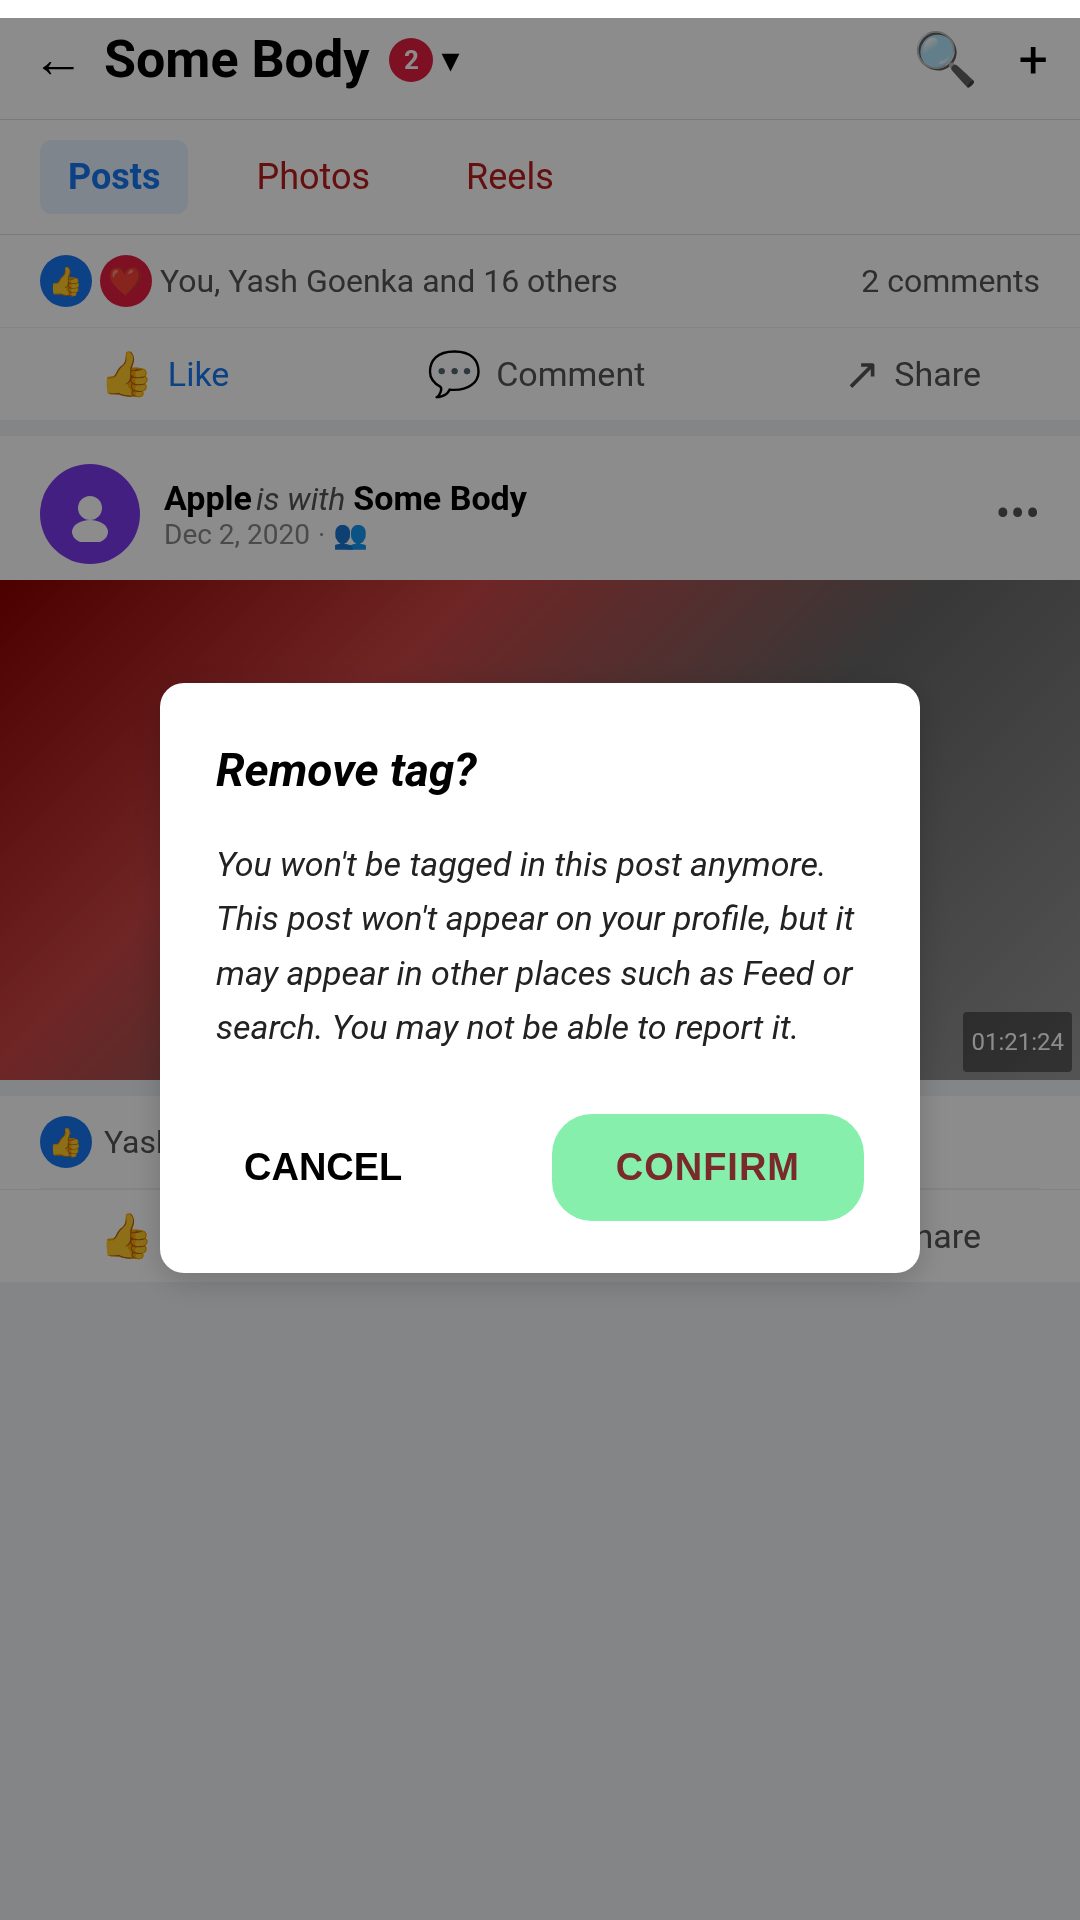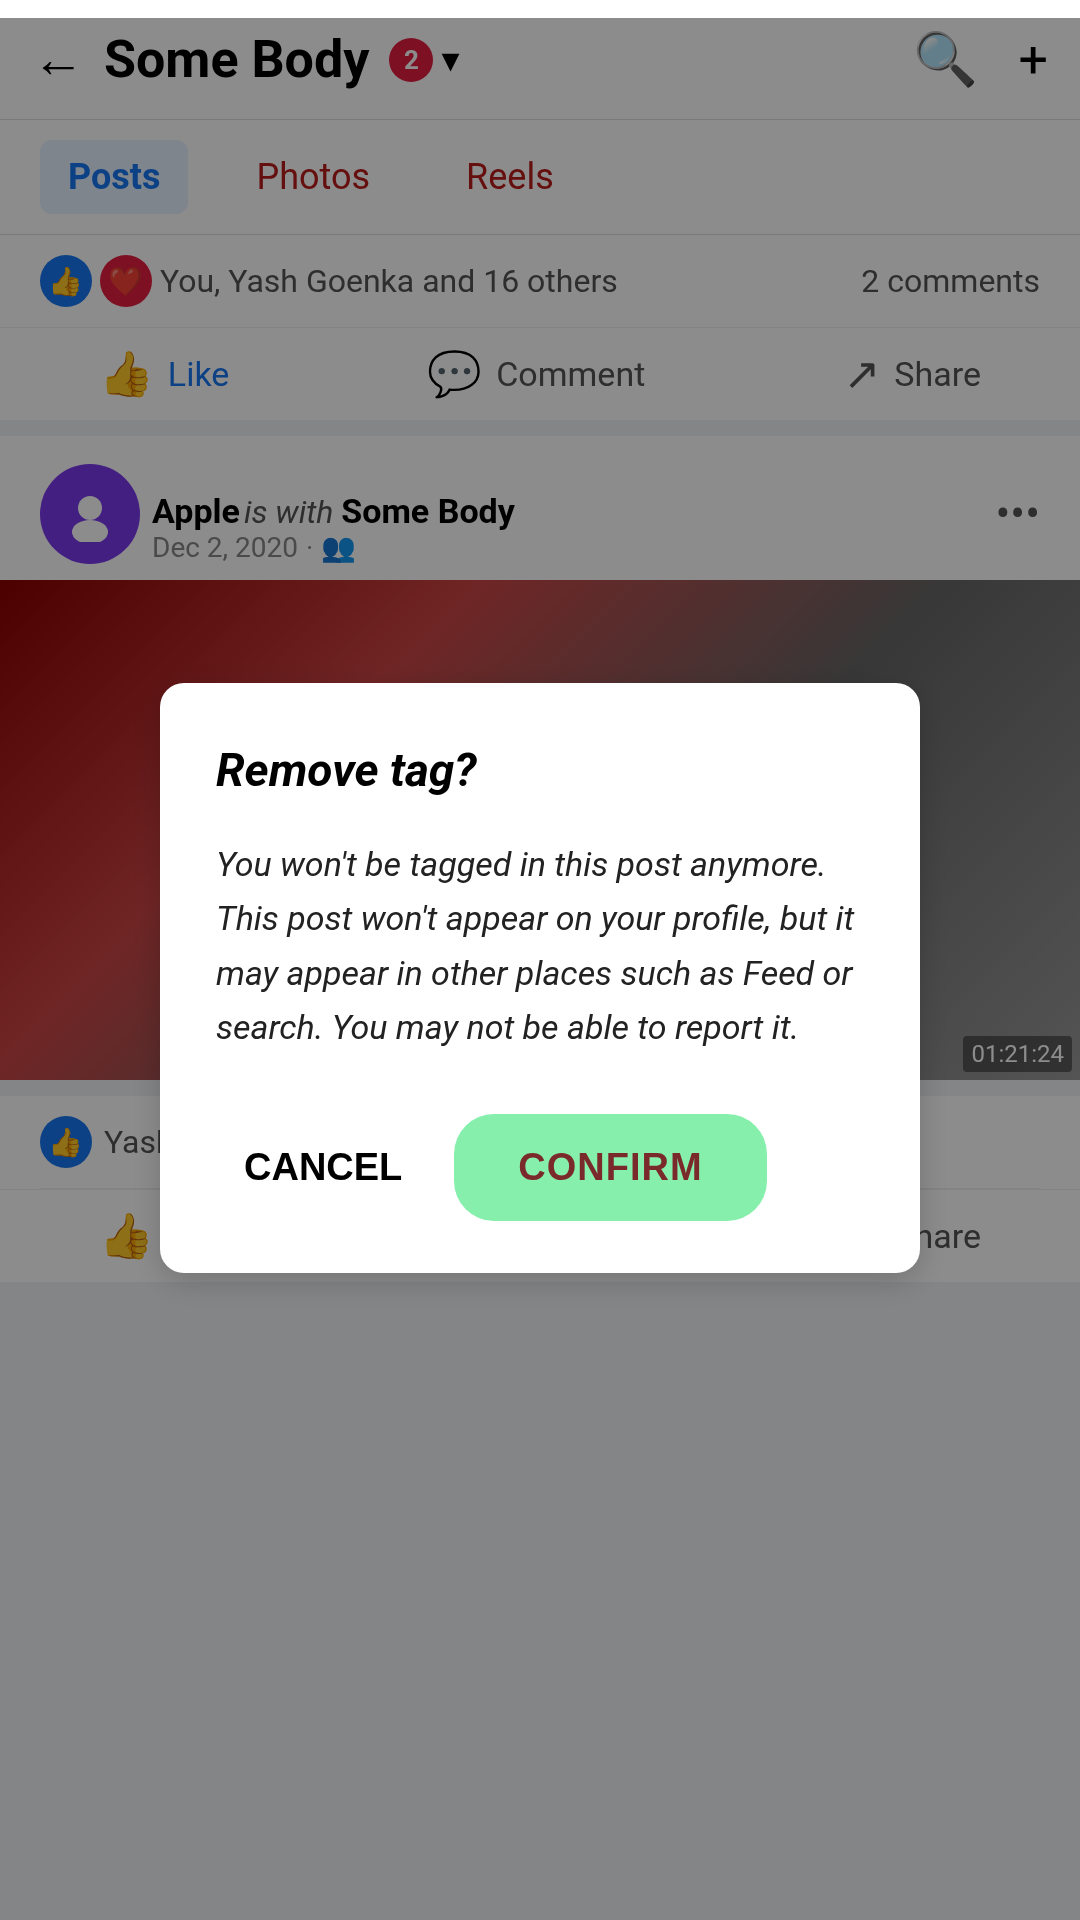--- a/index.html
+++ b/index.html
@@ -135,21 +135,21 @@
     .post-card2 {
       background: #fff;
       margin-bottom: 16px;
     }
     .post-header {
       display: flex;
       align-items: center;
       justify-content: space-between;
       padding: 28px 40px 16px;
     }
-    .post-header-left { display: flex; align-items: flex-end; gap: 12px; }
+    .post-header-left { display: flex; align-items: center; gap: 24px; }
     .avatar {
       width: 100px; height: 100px;
       background: #7c3aed;
       border-radius: 50%;
       display: flex; align-items: center; justify-content: center;
       font-size: 52px; color: #fff;
     }
     .post-author { font-size: 34px; font-weight: bold; color: #000; }
     .post-tagged { font-size: 32px; color: #555; font-style: italic; }
     .tagged-name { font-size: 34px; font-weight: bold; color: #000; }
@@ -163,21 +163,21 @@
       position: relative;
       overflow: hidden;
     }
     .timestamp-overlay {
       position: absolute;
       bottom: 8px;
       right: 8px;
       color: #fff;
       font-size: 24px;
       background: rgba(0,0,0,0.4);
-      padding: 4px 8px;
+      padding: 16px 8px;
       border-radius: 4px;
     }
 
     
     .overlay {
       position: fixed;
       top: 0; left: 0;
       width: 100%; height: 100%;
       background: rgba(0,0,0,0.45);
       z-index: 100;
@@ -208,21 +208,21 @@
     .dialog-body {
       font-size: 34px;
       font-style: italic;
       color: #222;
       line-height: 1.6;
       margin-bottom: 60px;
     }
     .dialog-actions {
       display: flex;
       align-items: center;
-      justify-content: flex-start;
+      justify-content: space-between;
       gap: 24px;
     }
     .cancel-btn {
       font-size: 38px;
       font-weight: bold;
       color: #000;
       background: none;
       border: none;
       cursor: pointer;
       padding: 20px 28px;

